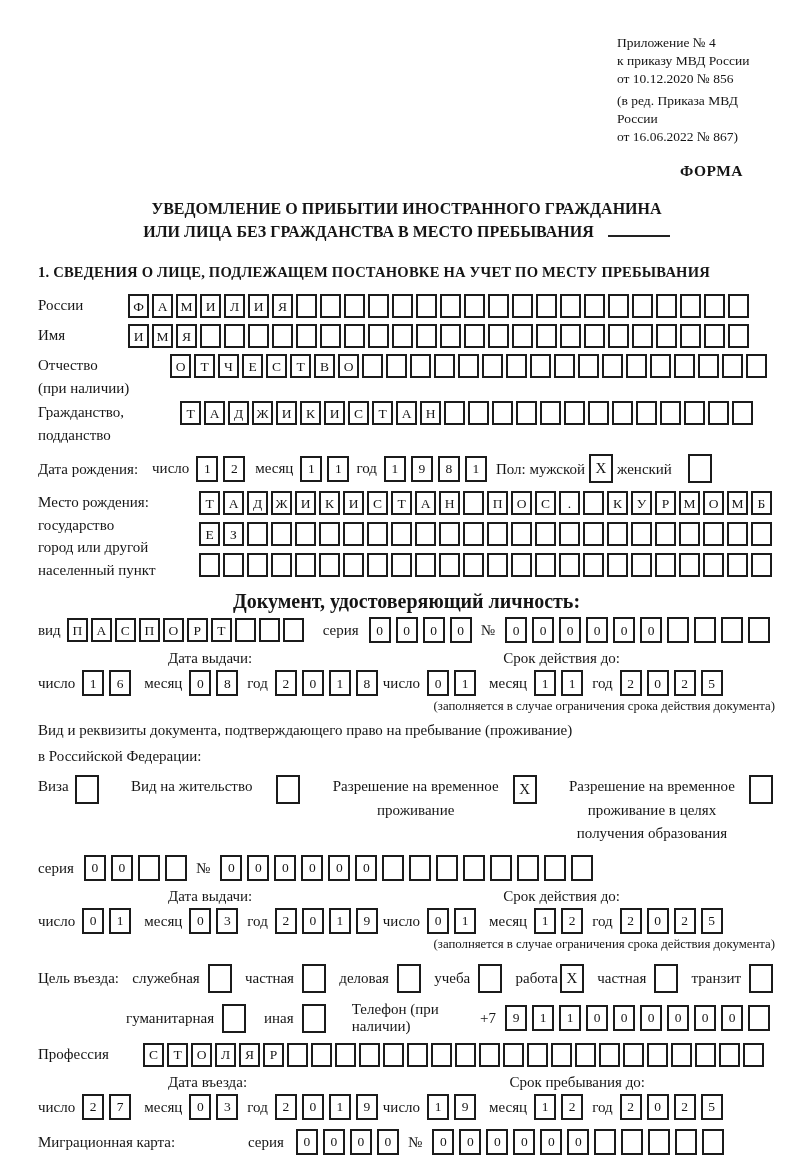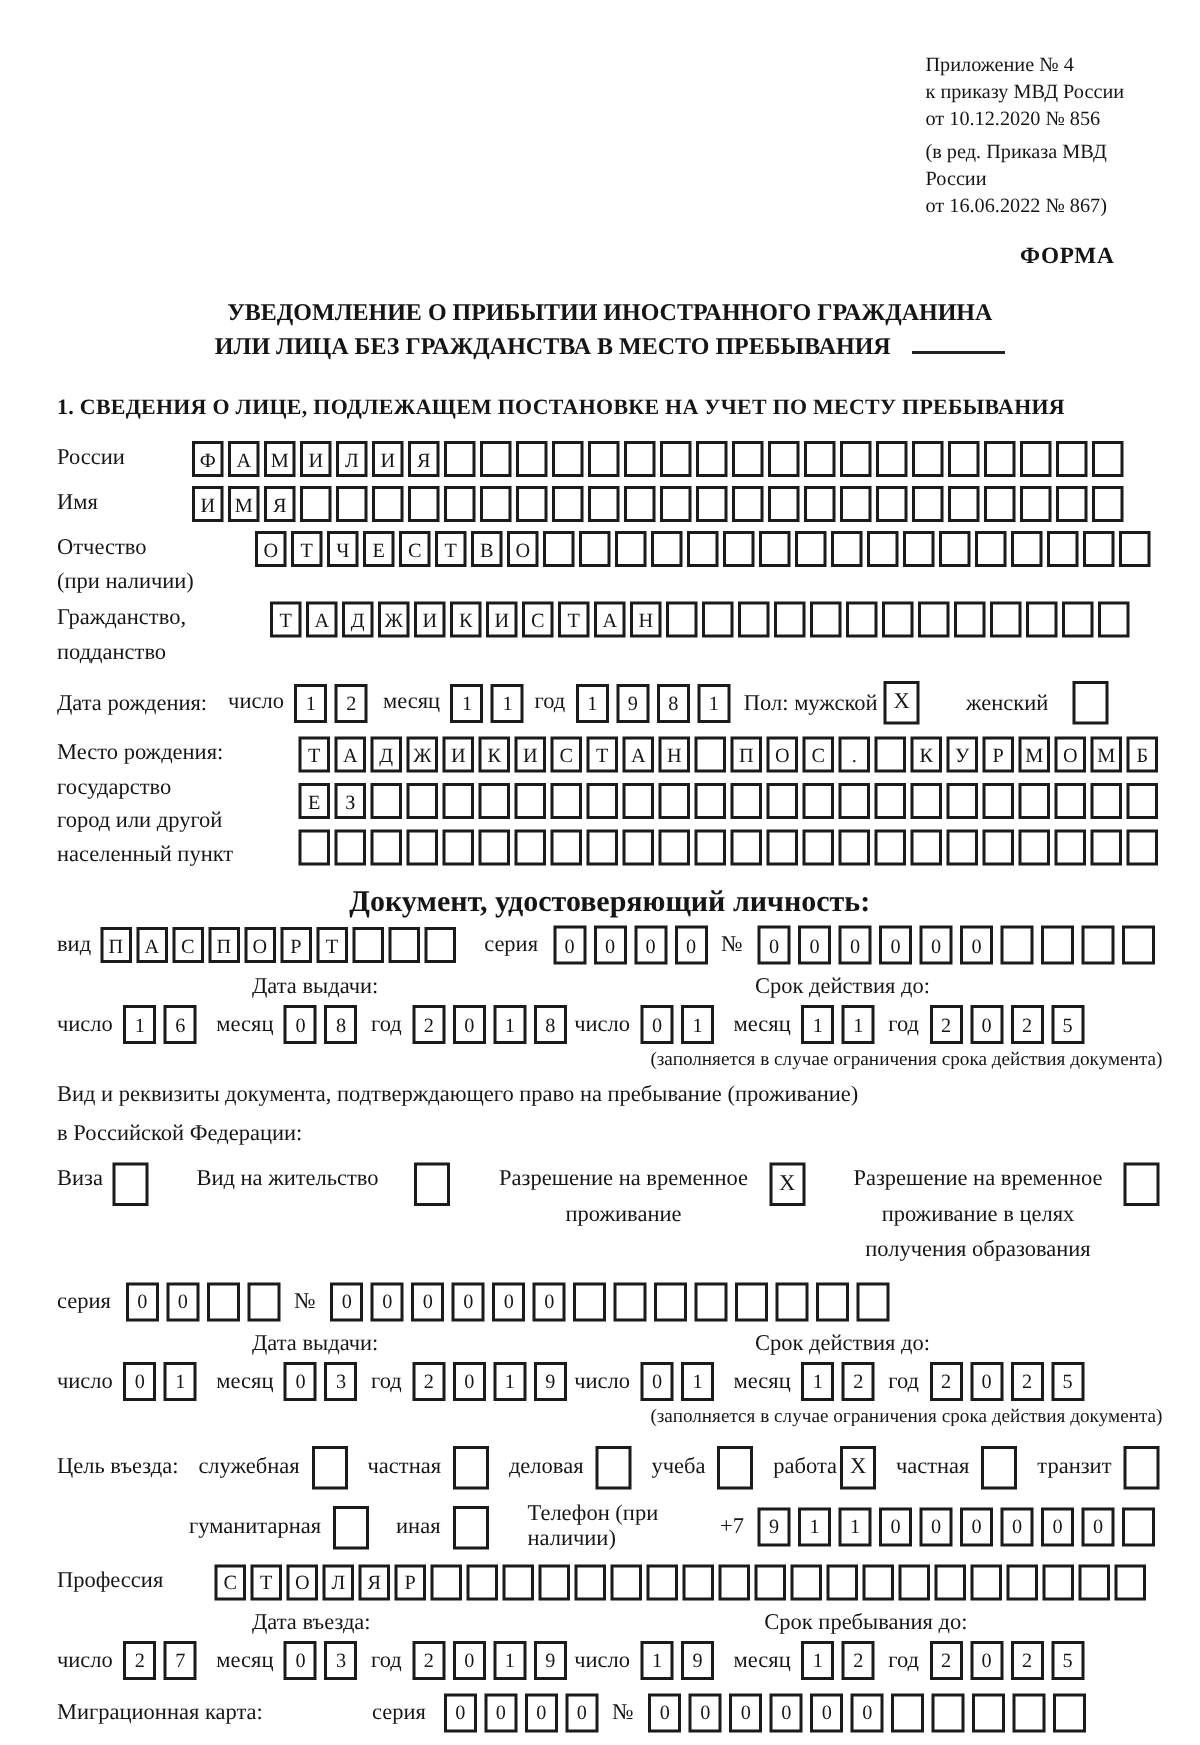--- a/index.html
+++ b/index.html
@@ -214,21 +214,21 @@
       </span>
     <span class="dlbl" style="margin-left:2px;">год</span>
     <span class="cells">
         <span class="cell dcell">1</span>
         <span class="cell dcell">9</span>
         <span class="cell dcell">8</span>
         <span class="cell dcell">1</span>
       </span>
     <span class="lbl" style="margin-left:4px;"><span>Пол:</span>&nbsp;<span>мужской</span></span>
     <span class="cbox" style="margin-left:4px;">X</span>
-    <span class="lbl" style="margin-left:31px;">женский</span>
+    <span class="lbl" style="margin-left:4px;">женский</span>
     <span class="cbox" style="margin-left:16px;"></span>
   </div>
 
   <div class="row" style="margin-top:8px;">
     <div style="width:167px;">
       <div class="lbl">Место рождения:</div>
       <div class="lbl">государство</div>
       <div class="lbl">город или другой</div>
       <div class="lbl">населенный пункт</div>
     </div>

